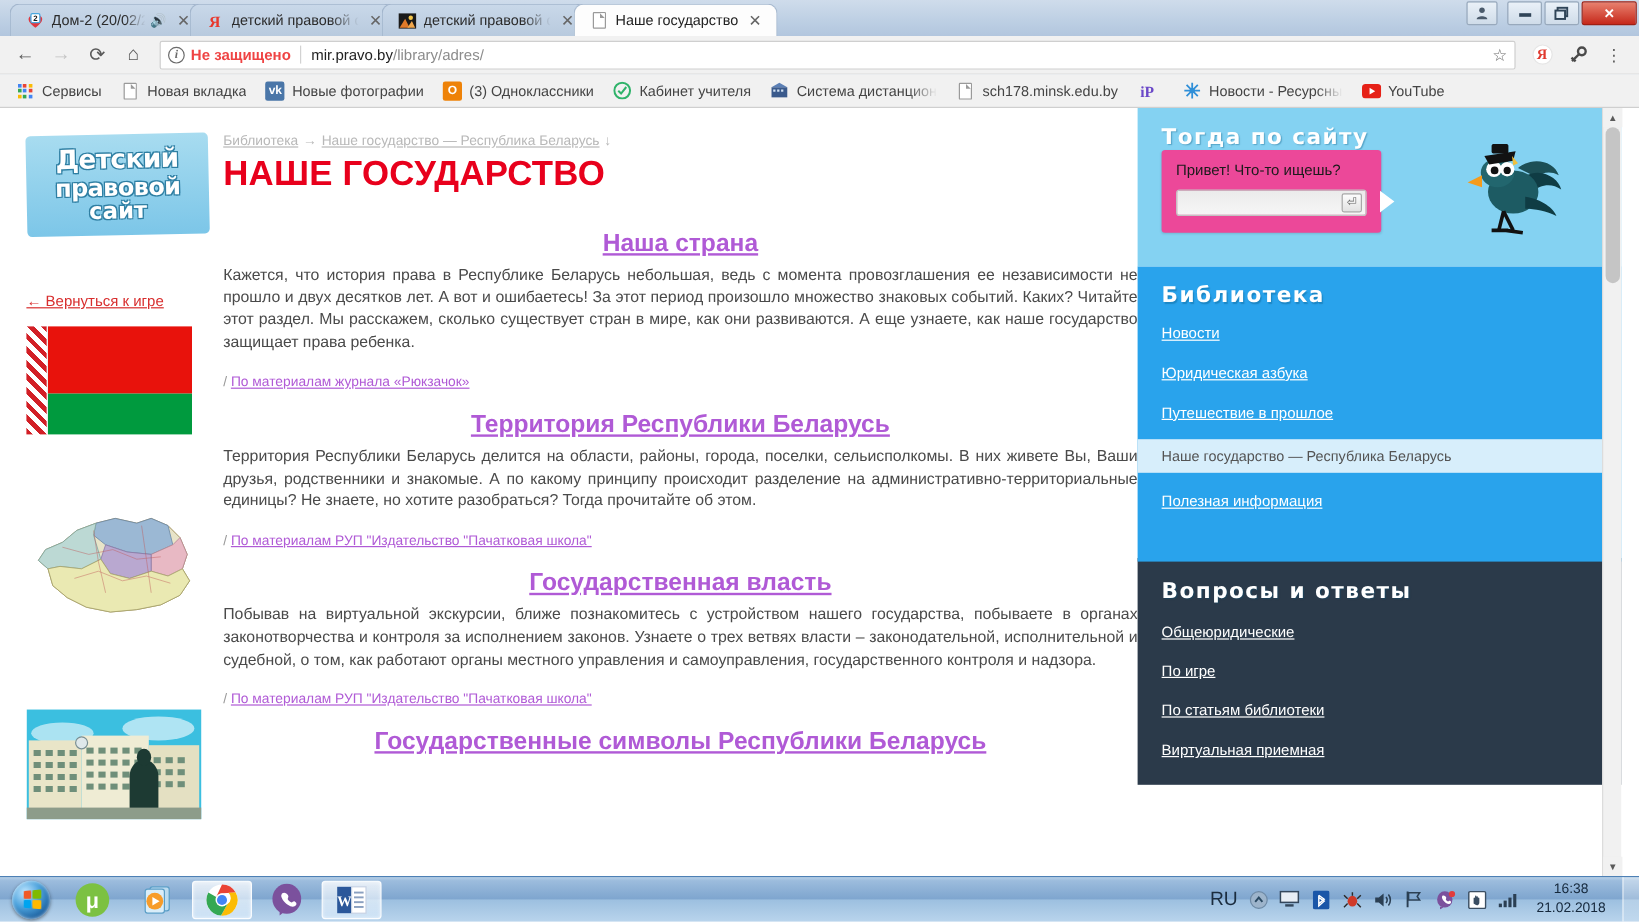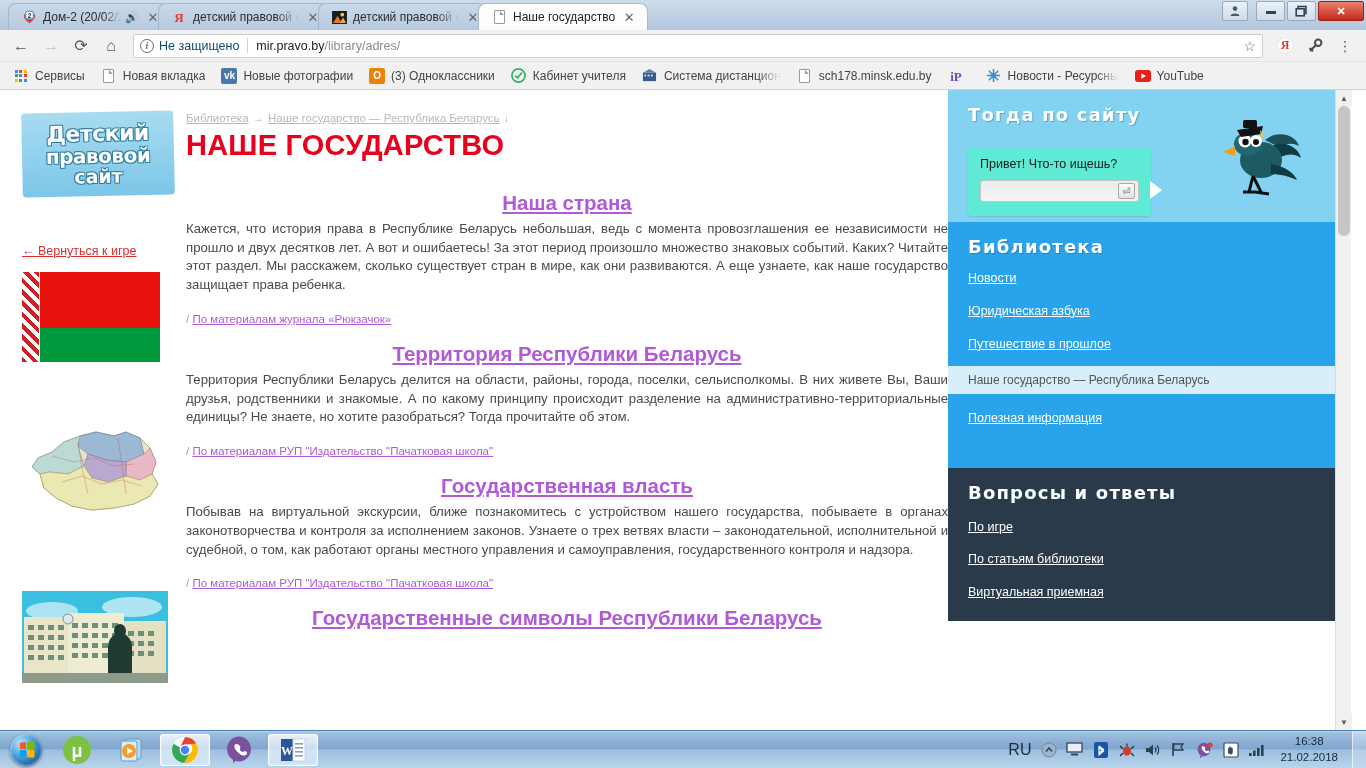--- a/index.html
+++ b/index.html
@@ -131,21 +131,21 @@
   .sec-icon {
     width: 14px; height: 14px;
     border: 1.3px solid #6b6b6b;
     border-radius: 50%;
     font-size: 10px; line-height: 11px;
     text-align: center; color: #6b6b6b;
     margin-right: 5px; flex: 0 0 14px;
     font-family: "Liberation Serif", serif;
     font-style: italic; font-weight: bold;
   }
-  .sec-label { color: #0c4a6e; font-size: 12.5px; }
+  .sec-label { color: #ef4444; font-size: 12.5px; font-weight: bold; }
   .omni-sep { width:1px; height:15px; background:#d2d2d2; margin:0 8px; }
   .url-host { color: #222; }
   .url-path { color: #8c8c8c; }
   .omni-star { margin-left:auto; color:#6d6d6d; font-size:14px; }
   .tb-icon {
     width: 26px; height: 26px;
     display: flex; align-items: center; justify-content: center;
     font-size: 14px; color: #5f5f5f;
   }
   .ya-badge {
@@ -323,23 +323,23 @@
   }
   .sb-heading {
     color: #fff;
     font-size: 18px;
     font-weight: bold;
     letter-spacing: 1.2px;
     font-family: "DejaVu Sans", sans-serif;
     text-shadow: 1px 1px 1px rgba(0,80,120,.35);
   }
   .bubble {
-    margin-top: 22px;
+    margin-top: 0;
     width: 183px;
-    background: #5eead4;
+    background: #ec4899;
     border-radius: 3px;
     padding: 10px 12px 14px 12px;
     position: relative;
     box-shadow: 0 1px 2px rgba(0,0,0,.12);
   }
   .bubble:after {
     content:"";
     position:absolute; right:-11px; top:34px;
     border-top: 9px solid transparent;
     border-bottom: 9px solid transparent;
@@ -834,20 +834,21 @@
         <a class="sb-link first" href="#">Новости</a>
         <a class="sb-link" href="#">Юридическая азбука</a>
         <a class="sb-link" href="#">Путешествие в прошлое</a>
         <div class="sb-current">Наше государство — Республика Беларусь</div>
         <a class="sb-link" href="#">Полезная информация</a>
         <div style="height:22px;"></div>
       </div>
 
       <div class="sb-qa">
         <div class="sb-heading">Вопросы и ответы</div>
+        <a class="sb-link" href="#">Общеюридические</a>
         <a class="sb-link" href="#">По игре</a>
         <a class="sb-link" href="#">По статьям библиотеки</a>
         <a class="sb-link" href="#">Виртуальная приемная</a>
       </div>
 
       <div class="scrollbar">
         <div class="sb-arrow">▲</div>
         <div class="sb-thumb"></div>
         <div class="sb-arrow bottom">▼</div>
       </div>

